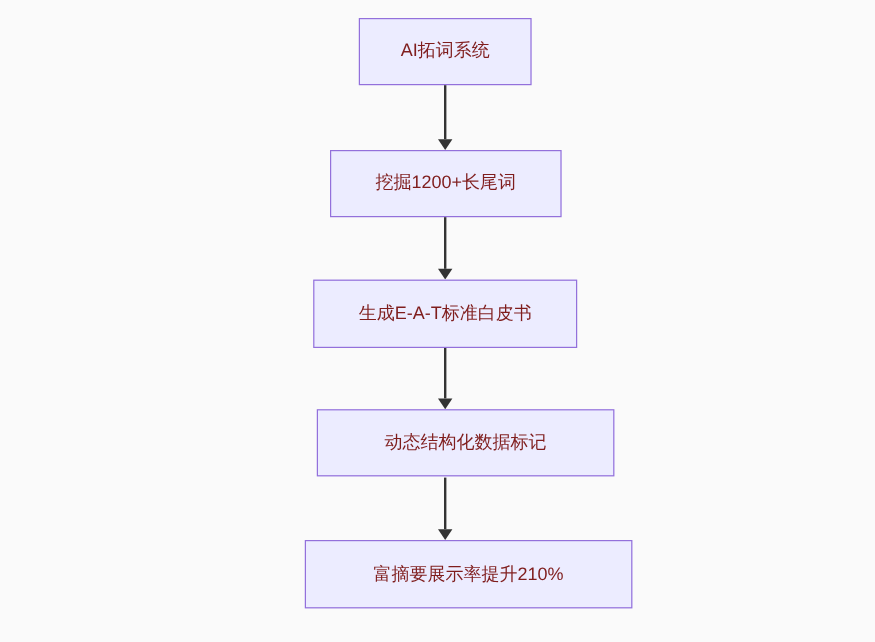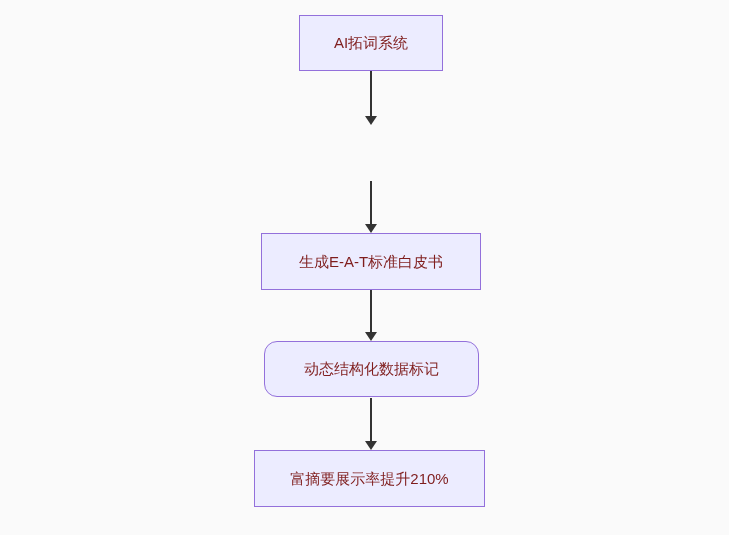--- a/index.html
+++ b/index.html
@@ -24,22 +24,22 @@
     line-height: 1.2;
     display: flex;
     align-items: center;
     justify-content: center;
     text-align: center;
     white-space: nowrap;
   }
   .n1 { left: 299px; top: 15px;  width: 144px; height: 56px; }
   .n2 { left: 275px; top: 125px; width: 193px; height: 56px; }
   .n3 { left: 261px; top: 233px; width: 220px; height: 57px; }
-  .n4 { left: 264px; top: 341px; width: 215px; height: 56px; border-radius: 13px; }
-  .n5 { left: 254px; top: 450px; width: 231px; height: 57px; }
+  .n4 { left: 264px; top: 341px; width: 248px; height: 56px; }
+  .n5 { left: 254px; top: 450px; width: 273px; height: 57px; }
   .edge {
     position: absolute;
     left: 365px;
     width: 12px;
     display: flex;
     flex-direction: column;
     align-items: center;
   }
   .e1 { top: 71px;  height: 54px; }
   .e2 { top: 181px; height: 52px; }
@@ -64,20 +64,21 @@
 
 <div class="canvas">
 
   <div class="node n1">AI拓词系统</div>
 
   <div class="edge e1">
     <div class="edge-line"></div>
     <div class="edge-head"></div>
   </div>
 
+  <div class="node n2">挖掘1200+长尾词</div>
 
   <div class="edge e2">
     <div class="edge-line"></div>
     <div class="edge-head"></div>
   </div>
 
   <div class="node n3">生成E-A-T标准白皮书</div>
 
   <div class="edge e3">
     <div class="edge-line"></div>

